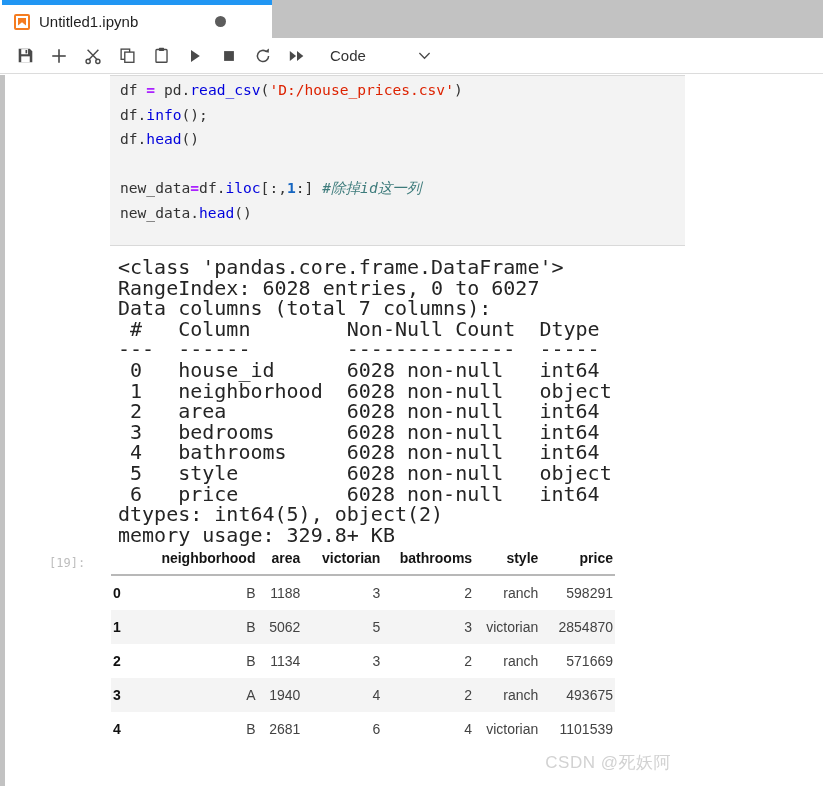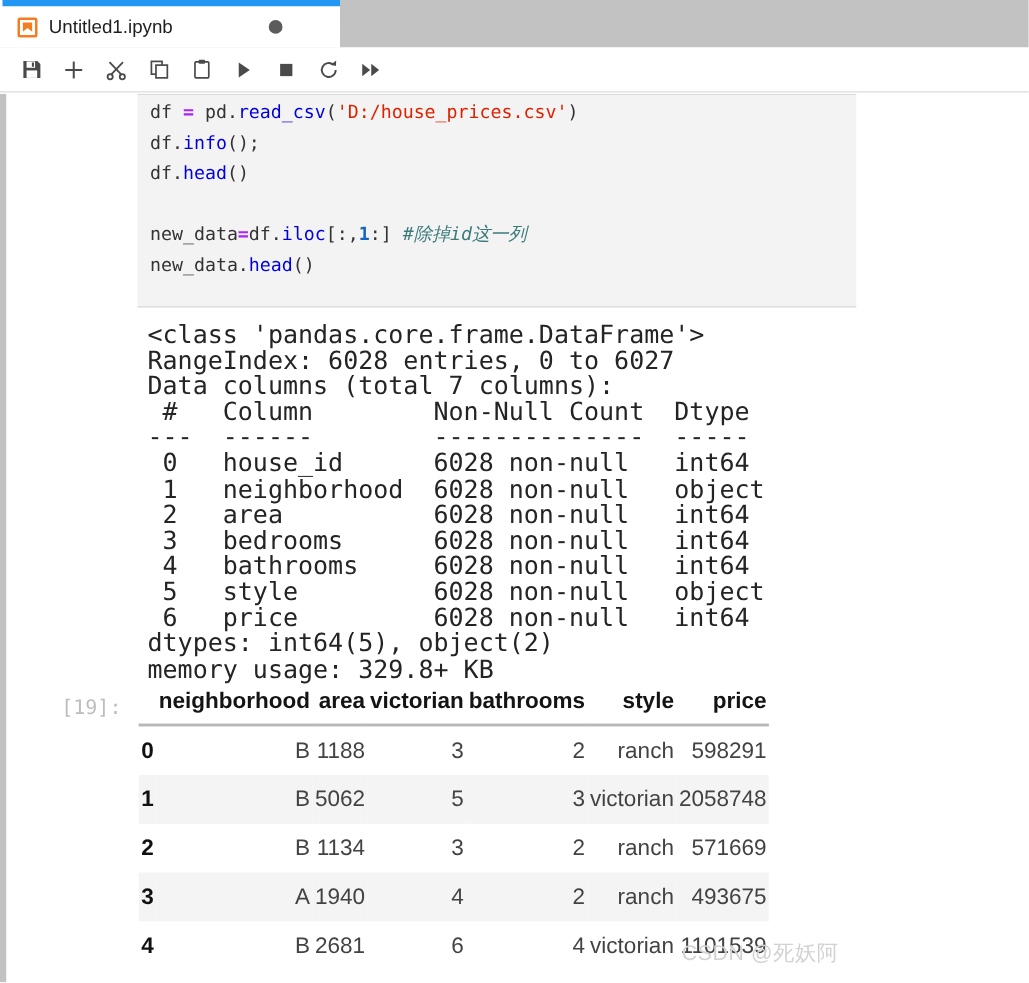--- a/index.html
+++ b/index.html
@@ -178,36 +178,36 @@
     color: #242424;
     white-space: pre;
   }
 
   
   .outprompt {
     position: absolute;
     top: 481px;
     left: 49px;
     font-family: "DejaVu Sans Mono", "Liberation Mono", monospace;
-    font-size: 16px;
+    font-size: 12px;
     color: #bdbdbd;
     letter-spacing: 0px;
   }
 
   
   .dfwrap {
     position: absolute;
     top: 471px;
     left: 111px;
     width: 504px;
   }
   table.df {
     border-collapse: collapse;
     font-family: "Liberation Sans", sans-serif;
-    font-size: 18px;
+    font-size: 14px;
     color: #3a3a3a;
     width: 504px;
   }
   table.df thead th {
     font-weight: bold;
     color: #141414;
     text-align: right;
     padding: 4px 2px 8px 2px;
     border-bottom: 2px solid #b8b8b8;
     white-space: nowrap;
@@ -336,20 +336,28 @@
 
   <div class="tb-btn">
     <span>
       <svg width="18" height="18" viewBox="0 0 20 20">
         <path d="M2 4.5 L9 10 L2 15.5 Z" fill="#4a4a4a"></path>
         <path d="M10 4.5 L17 10 L10 15.5 Z" fill="#4a4a4a"></path>
       </svg>
     </span>
   </div>
 
+  <div class="celltype">
+    <span class="celltype-label">Code</span>
+    <span class="chev">
+      <svg width="17" height="17" viewBox="0 0 20 20">
+        <path d="M4 7 L10 13.3 L16 7" fill="none" stroke="#4a4a4a" stroke-width="1.5"></path>
+      </svg>
+    </span>
+  </div>
 </div>
 
 <div class="nbbody">
   <div class="leftrail"></div>
 
   <div class="codecell">
     <div class="code" id="code-area"><span>df </span><span class="k-op">=</span><span> pd.</span><span class="k-fn">read_csv</span><span>(</span><span class="k-str">'D:/house_prices.csv'</span><span>)</span>
 <span>df.</span><span class="k-fn">info</span><span>();</span>
 <span>df.</span><span class="k-fn">head</span><span>()</span>
 <span></span>
@@ -375,21 +383,21 @@
   <div class="outprompt">[19]:</div>
 
   <div class="dfwrap">
     <table class="df">
       <thead>
         <tr id="df-head-row">
             <th class="idxhead" style="width: 46px;"></th>
             <th style="width: 150px;">neighborhood</th>
             <th style="width: 56px;">area</th>
             <th style="width: 104px;">victorian</th>
-            <th style="width: 112px; text-align: center;">bathrooms</th>
+            <th style="width: 112px;">bathrooms</th>
             <th style="width: 78px;">style</th>
             <th style="width: 96px;">price</th>
           </tr>
       </thead>
       <tbody id="df-body">
           <tr>
             <td class="idx">0</td>
             <td>B</td>
             <td>1188</td>
             <td>3</td>
@@ -397,21 +405,21 @@
             <td>ranch</td>
             <td>598291</td>
           </tr>
           <tr class="odd">
             <td class="idx">1</td>
             <td>B</td>
             <td>5062</td>
             <td>5</td>
             <td>3</td>
             <td>victorian</td>
-            <td>2058748</td>
+            <td>2854870</td>
           </tr>
           <tr>
             <td class="idx">2</td>
             <td>B</td>
             <td>1134</td>
             <td>3</td>
             <td>2</td>
             <td>ranch</td>
             <td>571669</td>
           </tr>

